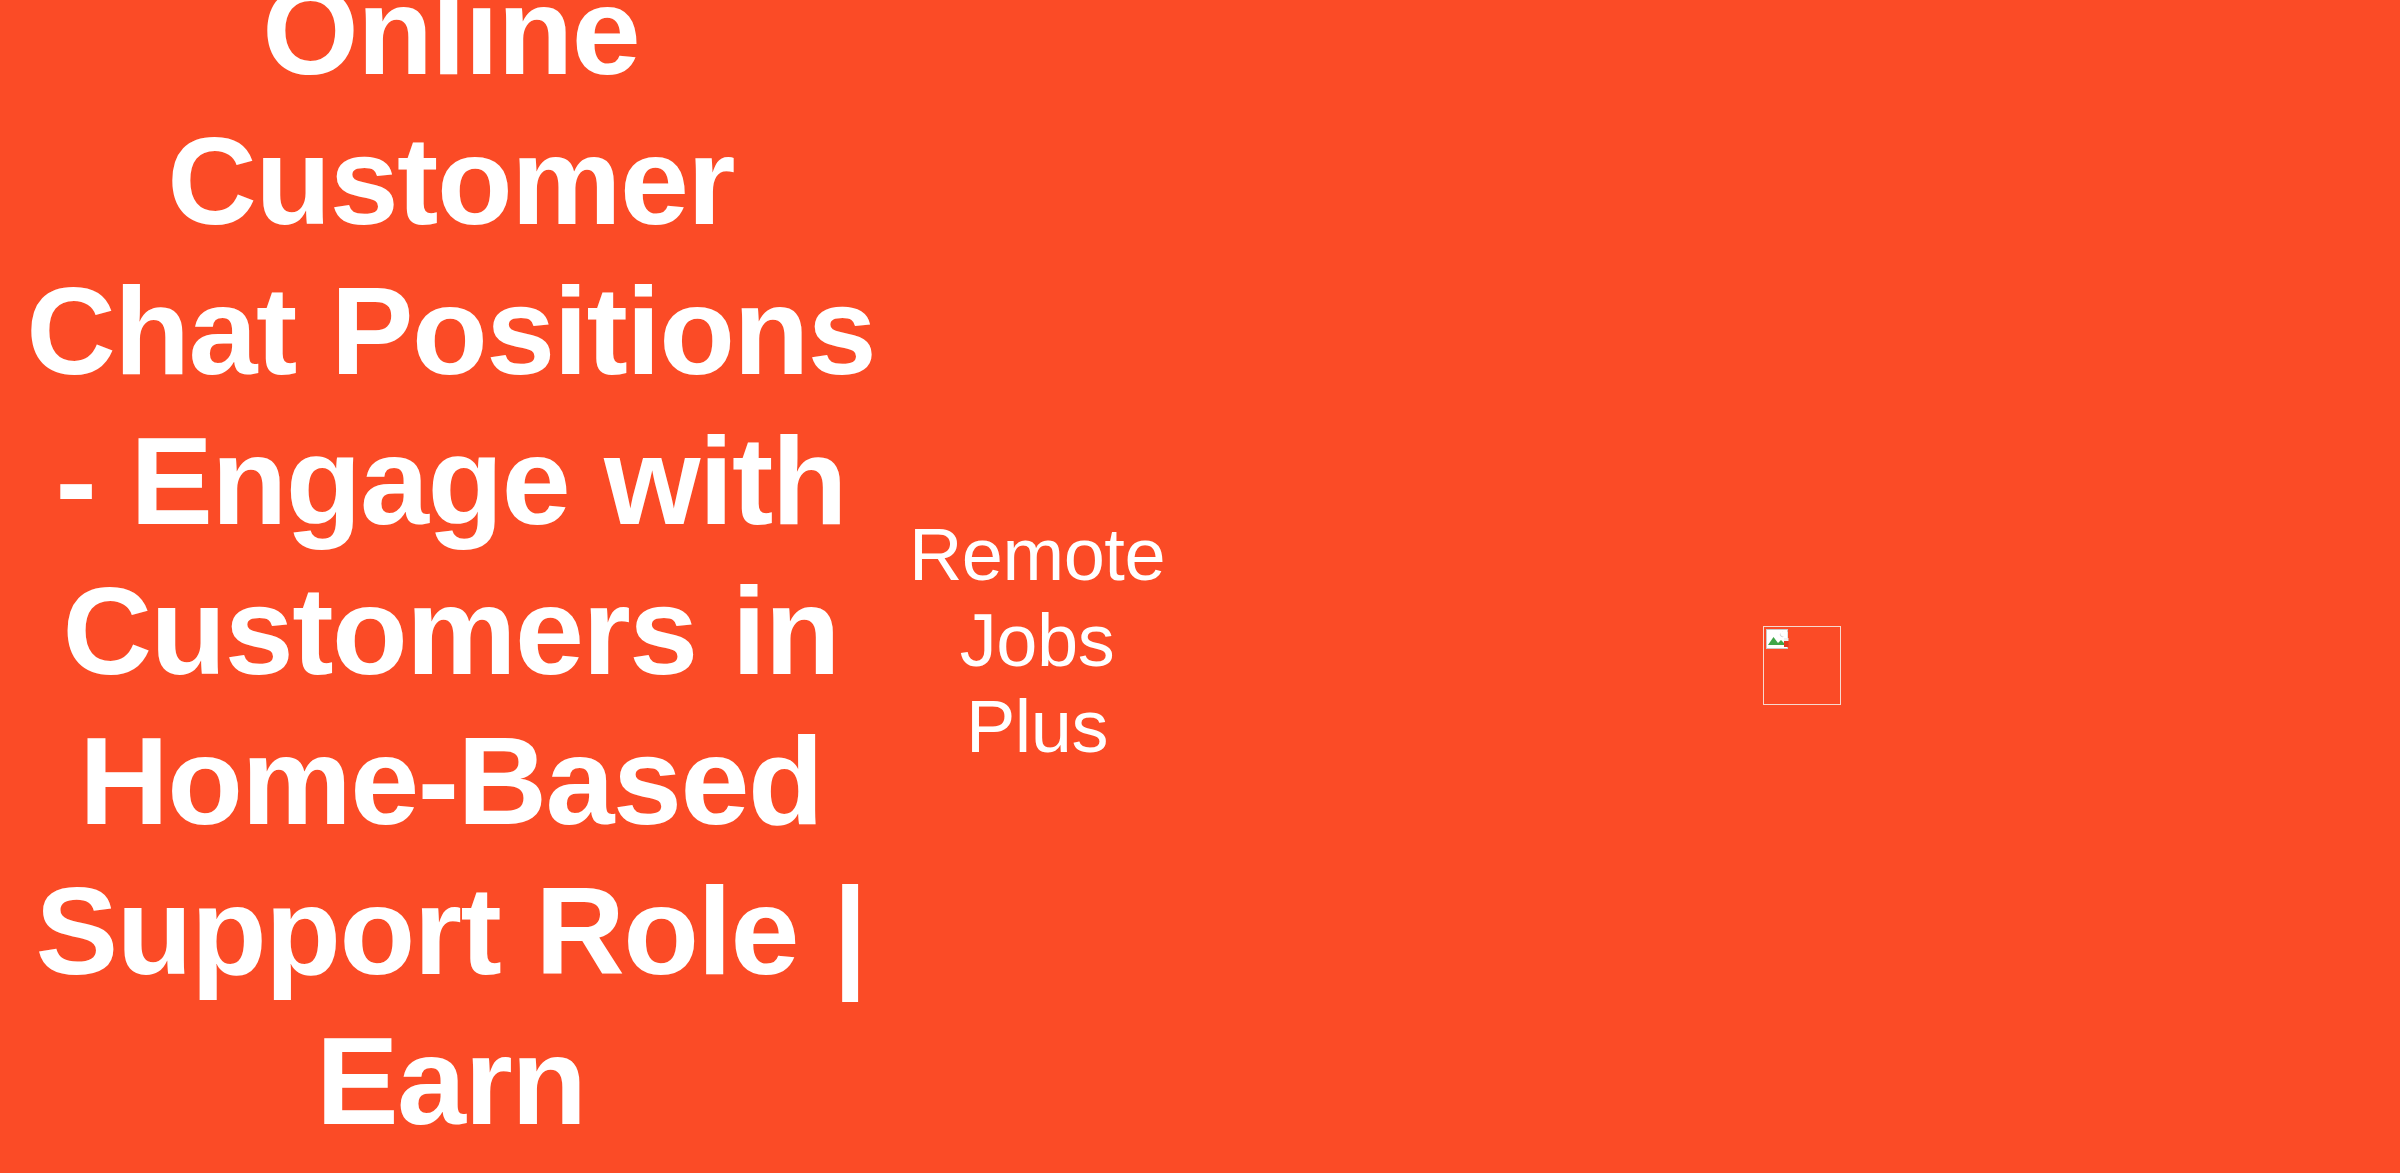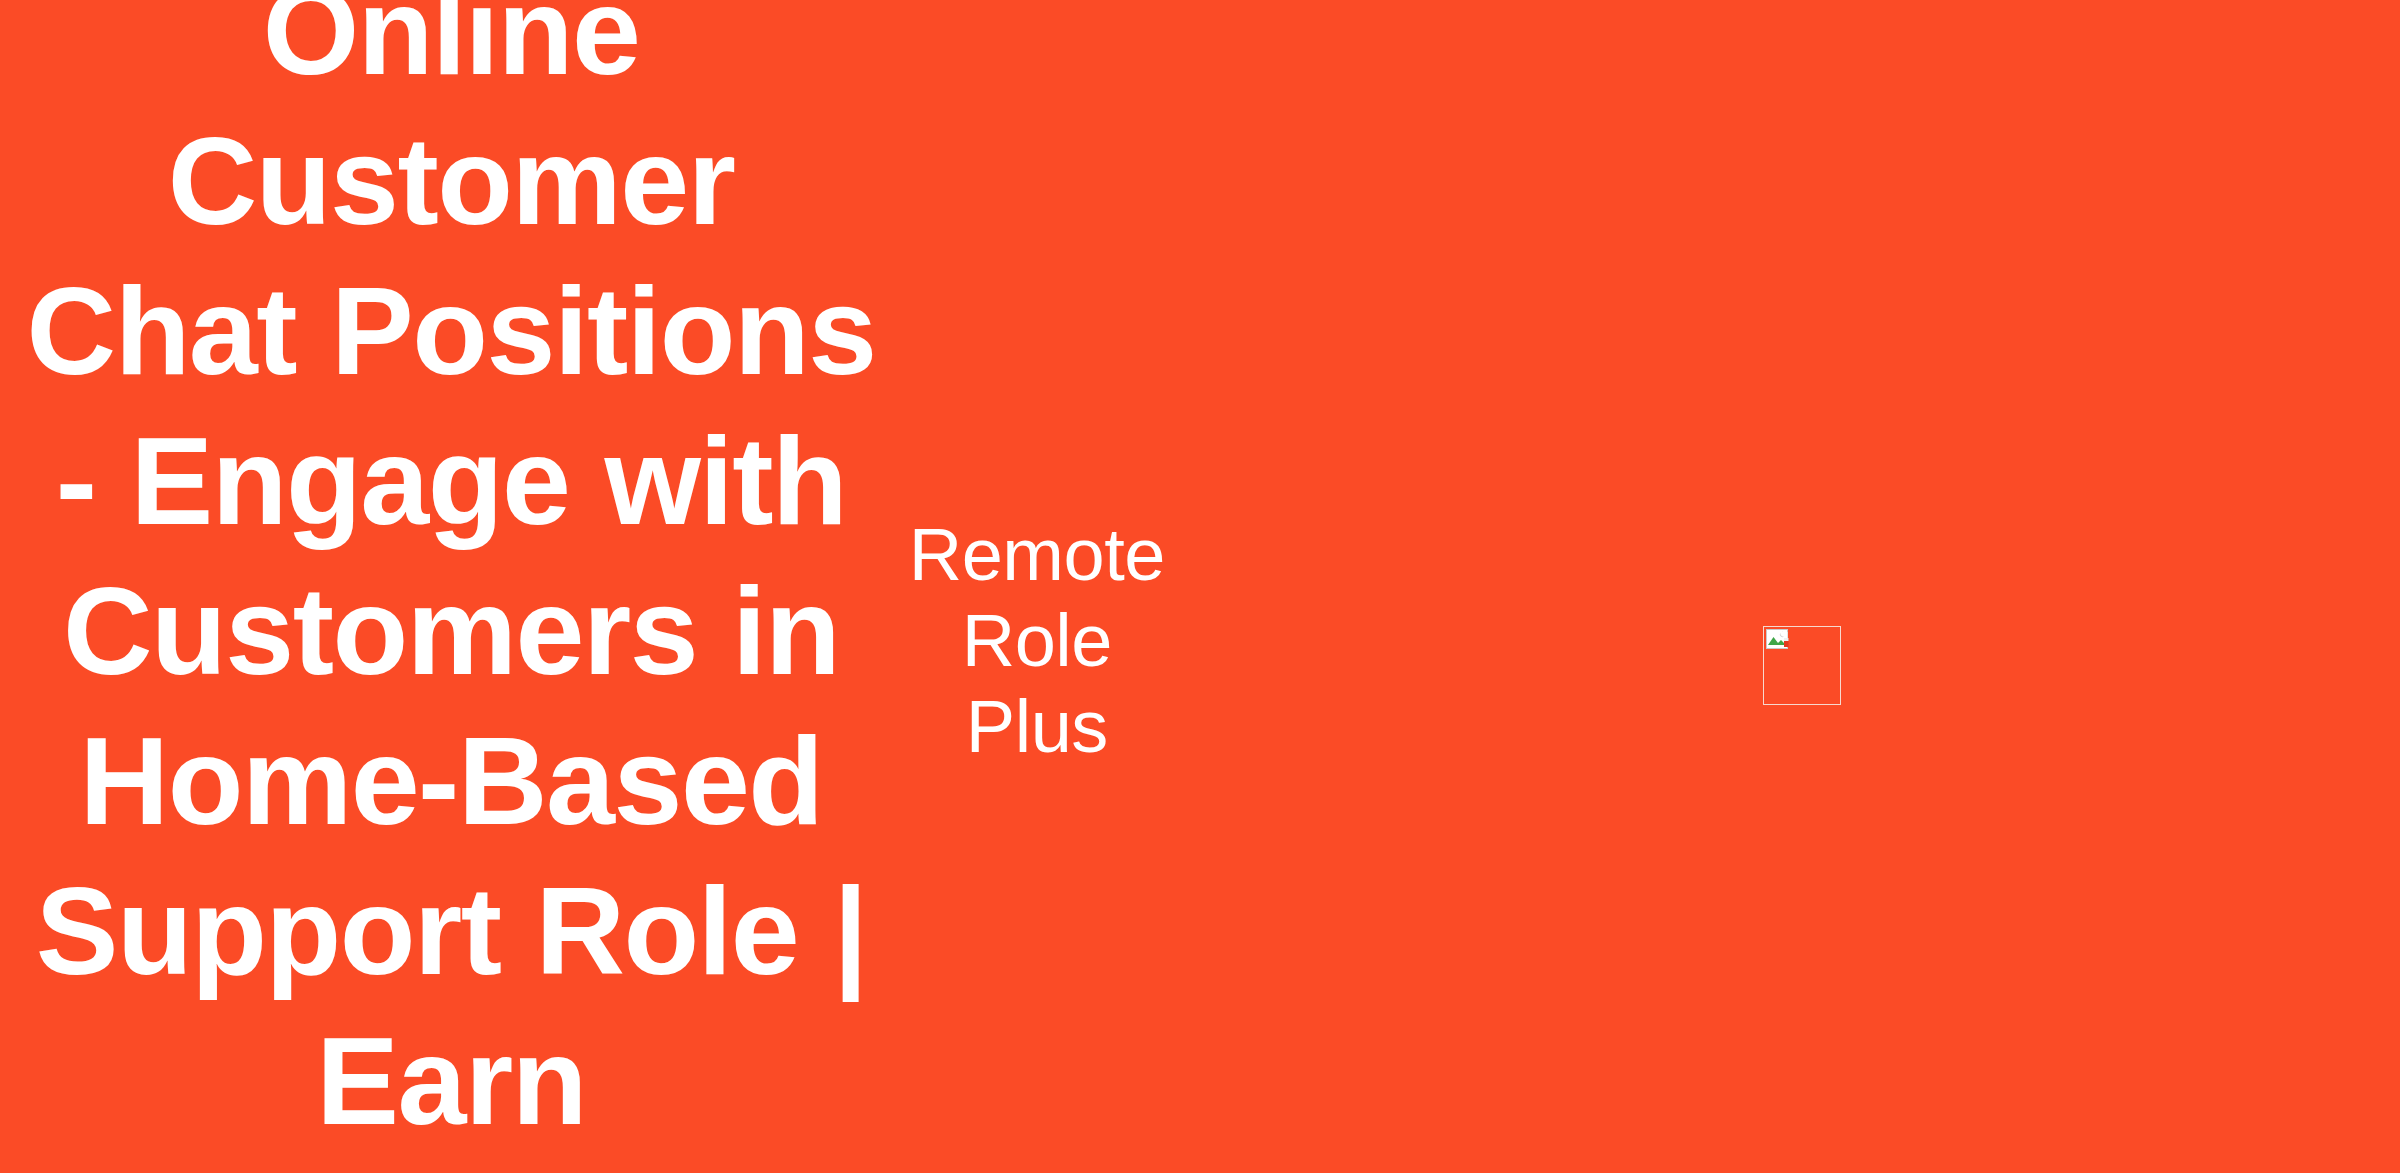--- a/index.html
+++ b/index.html
@@ -88,21 +88,21 @@
 </style>
 </head>
 <body>
 
 <div class="page">
 
   <div class="hero">
 
     <h1 class="headline">Online Customer Chat Positions - Engage with Customers in Home-Based Support Role | Earn $25-$35/HR</h1>
 
-    <p class="subtitle">Remote Role Plus</p>
+    <p class="subtitle">Remote Jobs Plus</p>
 
     <div class="media-slot">
       <div class="broken-image">
         <svg class="glyph" viewBox="0 0 26 24">
           <rect x="0.5" y="0.5" width="21" height="19" fill="#ffffff" stroke="#c9c9c9" stroke-width="1"></rect>
           <path d="M2 16 L7.5 8 L12 14 L15 11 L20 16 Z" fill="#3fa648"></path>
           <circle cx="16.5" cy="5.5" r="2.2" fill="#ffffff" stroke="#c9c9c9" stroke-width="0.8"></circle>
           <path d="M13 3 L21.5 3 L21.5 12 Z" fill="#ffffff"></path>
           <rect x="18" y="9" width="4.5" height="9" fill="#e23b1e"></rect>
           <path d="M18 9 L22.5 9 L22.5 12 L18 12 Z" fill="#f0f0f0"></path>

